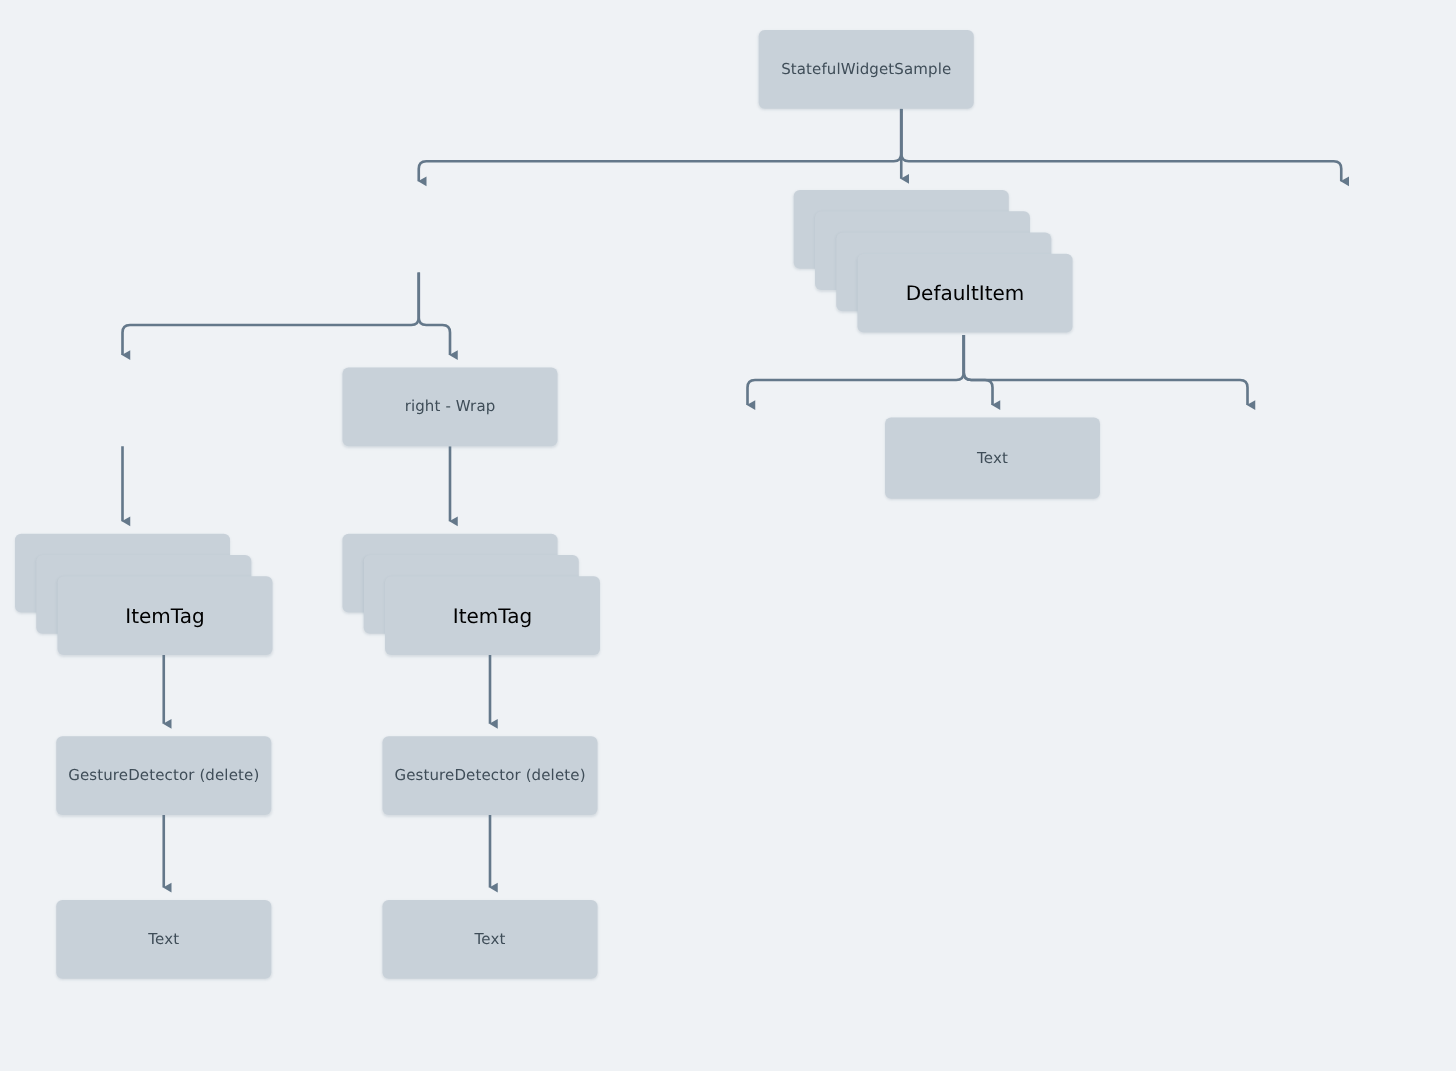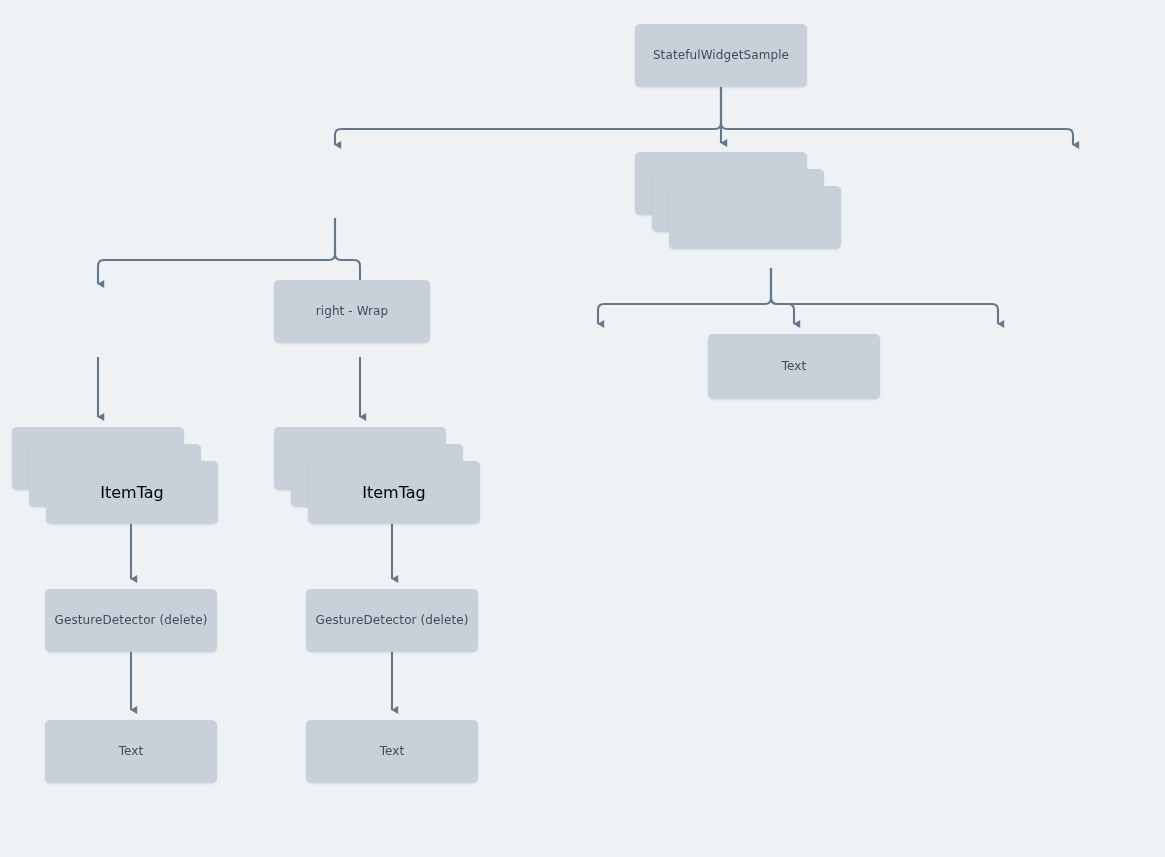--- a/index.html
+++ b/index.html
@@ -94,34 +94,37 @@
       <path d="M131,524 L131,579"></path>
 
       <path d="M392,524 L392,579"></path>
 
       <path d="M131,652 L131,710"></path>
 
       <path d="M392,652 L392,710"></path>
     </g>
   </svg>
 
-  <div class="node" style="left:635px; top:24px; width:172px; height:63px;">
+  <div class="node" style="left:607px; top:24px; width:172px; height:63px;">
     <span class="label">StatefulWidgetSample</span>
   </div>
 
 
   <div class="stack" style="left:635px; top:152px; width:223px; height:114px;">
     <div class="card" style="left:0px; top:0px; width:172px; height:63px;"></div>
     <div class="card" style="left:17px; top:17px; width:172px; height:63px;"></div>
     <div class="card" style="left:34px; top:34px; width:172px; height:63px;"></div>
+    <div class="card front" style="left:51px; top:51px; width:172px; height:63px;">
+      <span class="label">DefaultItem</span>
+    </div>
   </div>
 
 
 
-  <div class="node" style="left:274px; top:280px; width:156px; height:63px;">
+  <div class="node" style="left:274px; top:294px; width:172px; height:63px;">
     <span class="label">right - Wrap</span>
   </div>
 
 
   <div class="node" style="left:708px; top:334px; width:172px; height:65px;">
     <span class="label">Text</span>
   </div>
 
 
   <div class="stack" style="left:12px; top:427px; width:206px; height:97px;">

